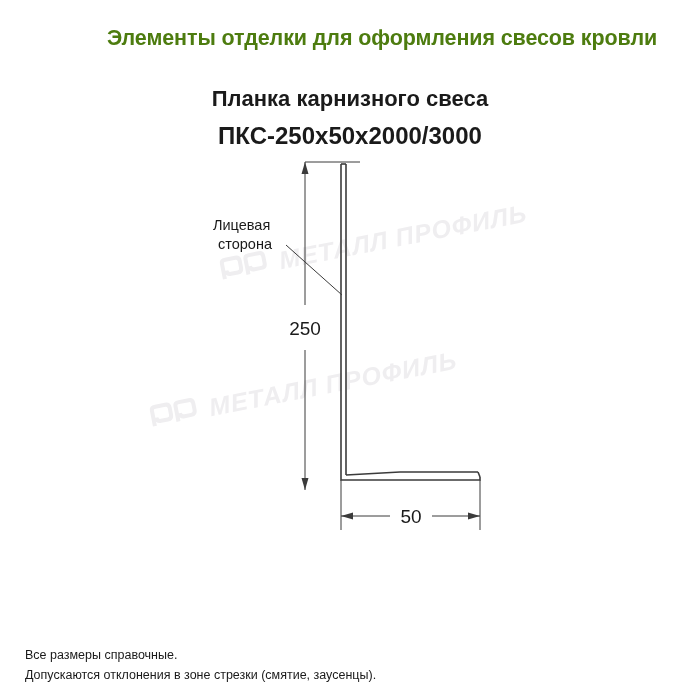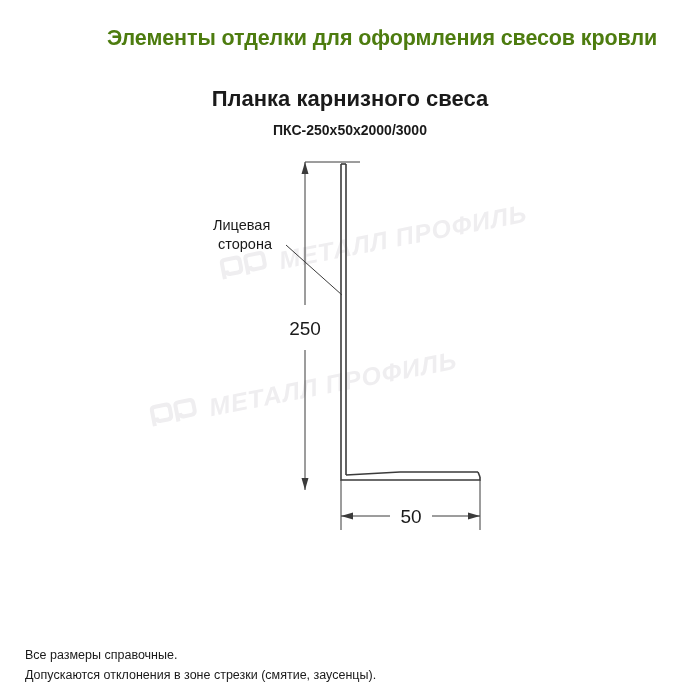--- a/index.html
+++ b/index.html
@@ -41,21 +41,21 @@
     font-size: 22px;
     font-weight: bold;
     color: #1a1a1a;
   }
   .subtitle2 {
     position: absolute;
     top: 122px;
     left: 0;
     width: 700px;
     text-align: center;
-    font-size: 14px;
+    font-size: 24px;
     font-weight: bold;
     color: #1a1a1a;
   }
   .drawing {
     position: absolute;
     top: 150px;
     left: 0;
     width: 700px;
     height: 420px;
   }

